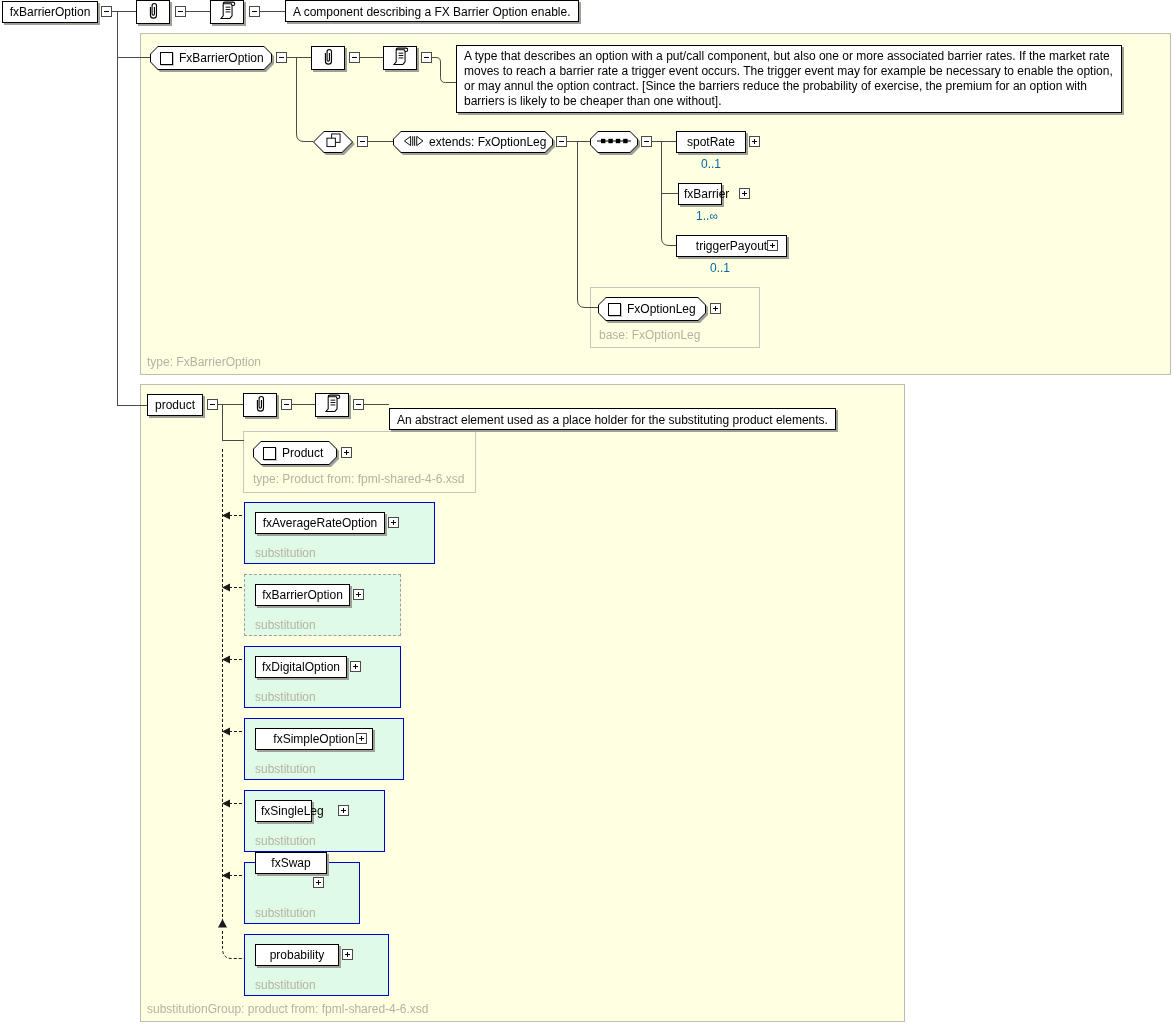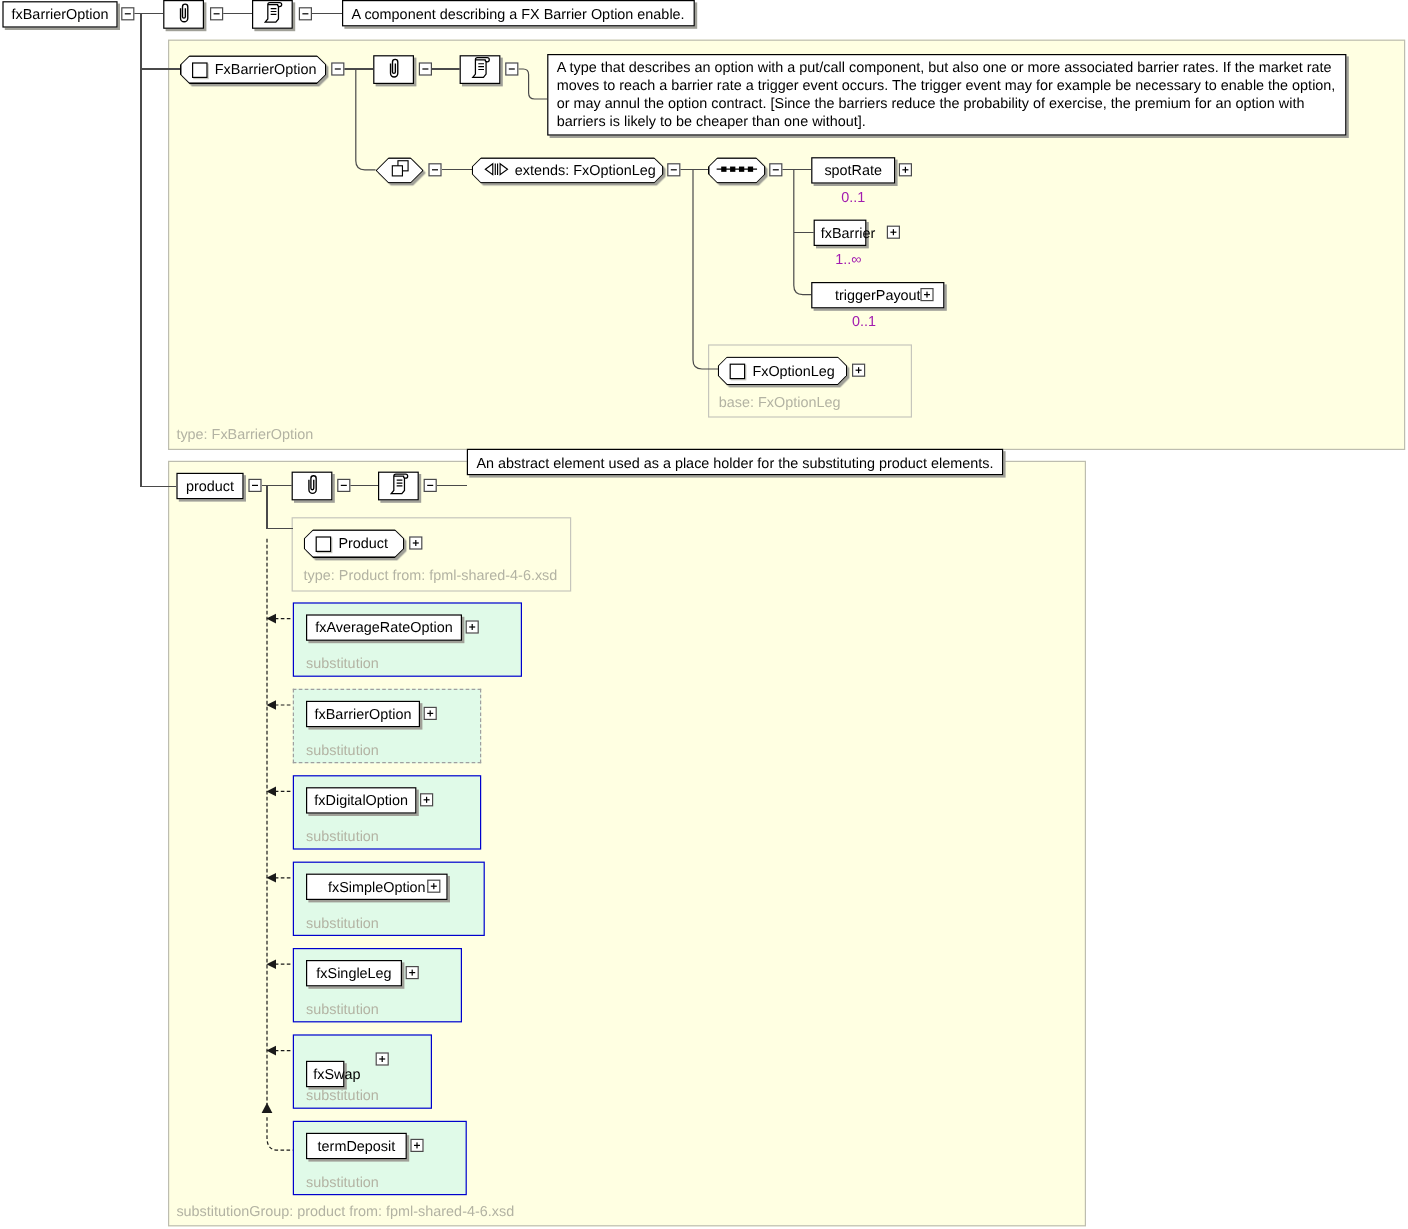--- a/index.html
+++ b/index.html
@@ -48,21 +48,21 @@
   .pm{position:absolute;width:11px;height:11px;background:#fff;border:1px solid #4a4a4a;
       box-sizing:border-box;z-index:5;}
   .pm::before{content:"";position:absolute;left:2px;right:2px;top:4px;height:1px;background:#000;}
   .pm.plus::after{content:"";position:absolute;top:2px;bottom:2px;left:4px;width:1px;background:#000;}
 
   
   .sqicon{width:13px;height:13px;background:#fff;border:1px solid #000;box-sizing:border-box;
           box-shadow:1px 1px 0 #c8c8c0;flex:0 0 auto;}
 
   .gcap{position:absolute;color:#b3b3a3;font-size:12px;white-space:nowrap;z-index:4;}
-  .occ{position:absolute;color:#a21caf;font-size:12px;text-align:center;z-index:4;}
+  .occ{position:absolute;color:#0369a1;font-size:12px;text-align:center;z-index:4;}
 
   #wires{position:absolute;left:0;top:0;z-index:3;pointer-events:none;}
 </style>
 </head>
 <body>
 
 <div id="canvas">
 
   <div class="region" style="left:140px;top:33px;width:1031px;height:342px;"></div>
   <div class="region" style="left:140px;top:384px;width:765px;height:638px;"></div>
@@ -244,21 +244,21 @@
       <svg width="18" height="21" viewBox="0 0 18 22">
           <g stroke="#000" fill="#fff" stroke-width="1.1">
             <path d="M5 4 h8.5 a1.8 1.8 0 1 0 1.8 -1.8 H6.8 A1.8 1.8 0 0 0 5 4 v12.5 l-2.3 2.8 H12 l2.3 -2.8 V5.8"></path>
             <path d="M7.5 7.5 h5 M7.5 10 h5 M7.5 12.5 h5" stroke-width="1" fill="none"></path>
           </g>
         </svg>
     </span>
   </div>
   <div class="pm" style="left:353px;top:399px;"></div>
 
-  <div class="docbox oneline" style="left:389px;top:374px;">An abstract element used as a place holder for the substituting product elements.</div>
+  <div class="docbox oneline" style="left:389px;top:408px;">An abstract element used as a place holder for the substituting product elements.</div>
 
   <div class="graybox" style="left:243px;top:431px;width:233px;height:62px;"></div>
   <div class="octw" style="left:253px;top:441px;width:84px;height:24px;">
     <div class="oct">
         <div class="oct-in">
       <span class="sqicon"></span>
       <span>Product</span>
     </div>
       </div>
   </div>
@@ -279,29 +279,29 @@
   <div class="ebox" style="left:255px;top:656px;width:92px;">fxDigitalOption</div>
   <div class="pm plus" style="left:350px;top:661px;"></div>
   <div class="gcap" style="left:255px;top:690px;">substitution</div>
 
   <div class="greenbox" style="left:244px;top:718px;width:160px;height:62px;"></div>
   <div class="ebox" style="left:255px;top:728px;width:118px;">fxSimpleOption</div>
   <div class="pm plus" style="left:356px;top:733px;"></div>
   <div class="gcap" style="left:255px;top:762px;">substitution</div>
 
   <div class="greenbox" style="left:244px;top:790px;width:141px;height:62px;"></div>
-  <div class="ebox" style="left:255px;top:800px;width:80px;">fxSingleLeg</div>
+  <div class="ebox" style="left:255px;top:800px;width:57px;">fxSingleLeg</div>
   <div class="pm plus" style="left:338px;top:805px;"></div>
   <div class="gcap" style="left:255px;top:834px;">substitution</div>
 
   <div class="greenbox" style="left:244px;top:862px;width:116px;height:62px;"></div>
-  <div class="ebox" style="left:255px;top:884px;width:32px;">fxSwap</div>
+  <div class="ebox" style="left:255px;top:852px;width:72px;">fxSwap</div>
   <div class="pm plus" style="left:313px;top:877px;"></div>
   <div class="gcap" style="left:255px;top:906px;">substitution</div>
 
   <div class="greenbox" style="left:244px;top:934px;width:145px;height:62px;"></div>
-  <div class="ebox" style="left:255px;top:944px;width:84px;">termDeposit</div>
+  <div class="ebox" style="left:255px;top:944px;width:84px;">probability</div>
   <div class="pm plus" style="left:342px;top:949px;"></div>
   <div class="gcap" style="left:255px;top:978px;">substitution</div>
 
   <div class="region-footer" style="left:147px;top:1002px;">substitutionGroup: product from: fpml-shared-4-6.xsd</div>
 
 </div>
 
 </body></html>

